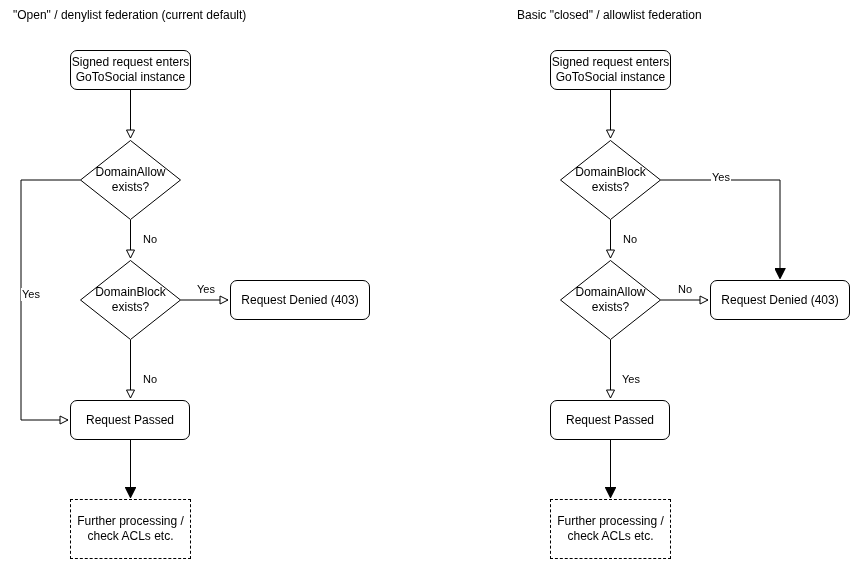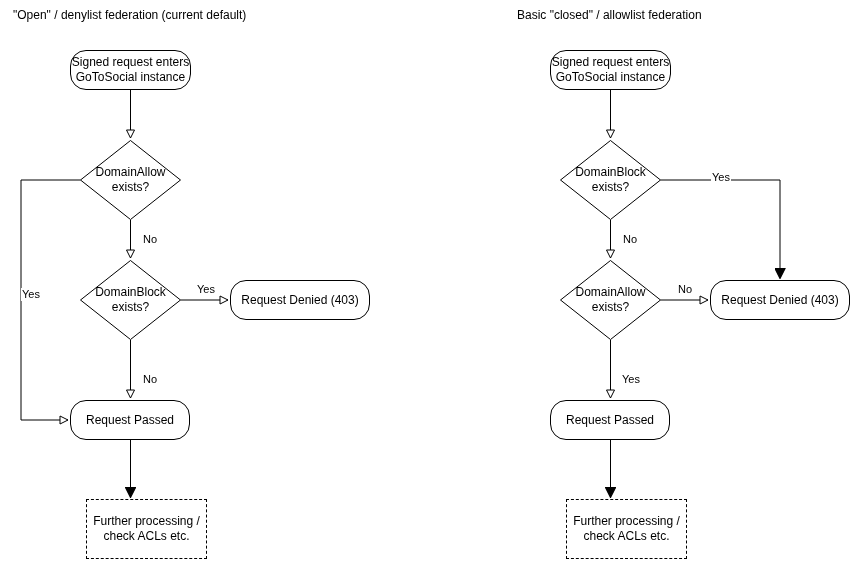--- a/index.html
+++ b/index.html
@@ -30,26 +30,25 @@
     align-items: center;
     justify-content: center;
     text-align: center;
     font-size: 12px;
     line-height: 15px;
     white-space: pre-line;
     background: #ffffff;
   }
   .rect-node {
     border: 1px solid #000000;
-    border-radius: 16px;
+    border-radius: 7px;
     text-align: center;
   }
   .dashed-node {
     border: 1px dashed #000000;
-    margin-left: 16px;
   }
   .diamond-node {
     background: transparent;
   }
   .diamond-node svg {
     position: absolute;
     left: 0; top: 0;
   }
   .diamond-label {
     position: relative;

